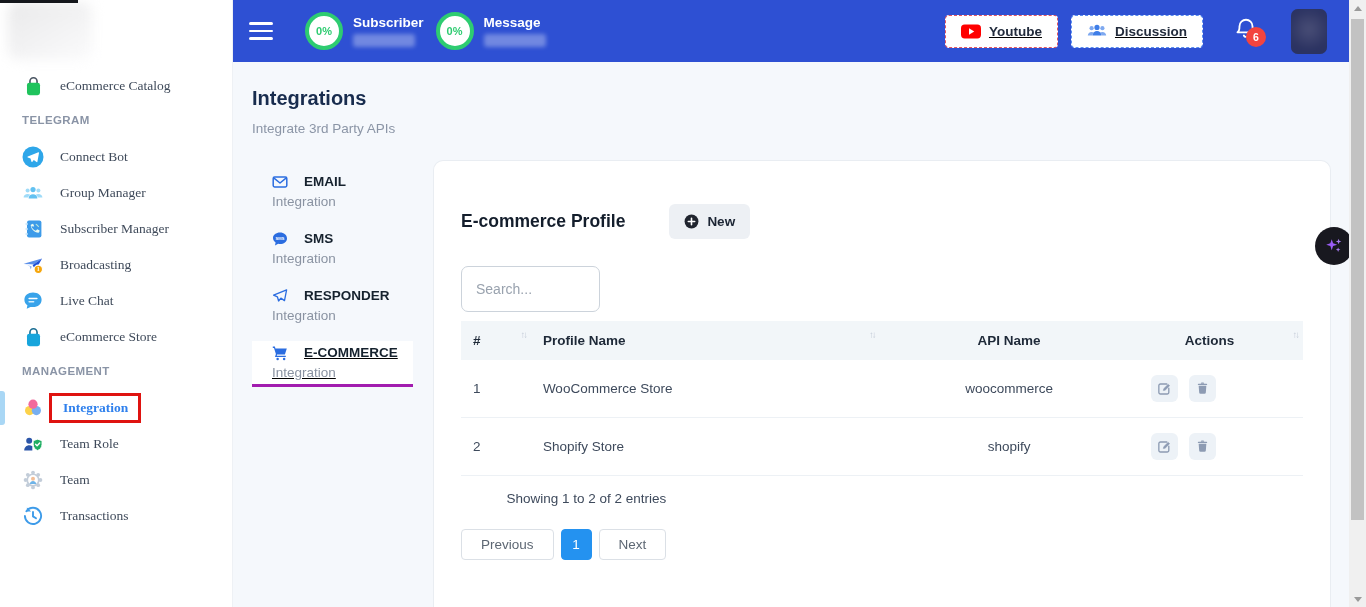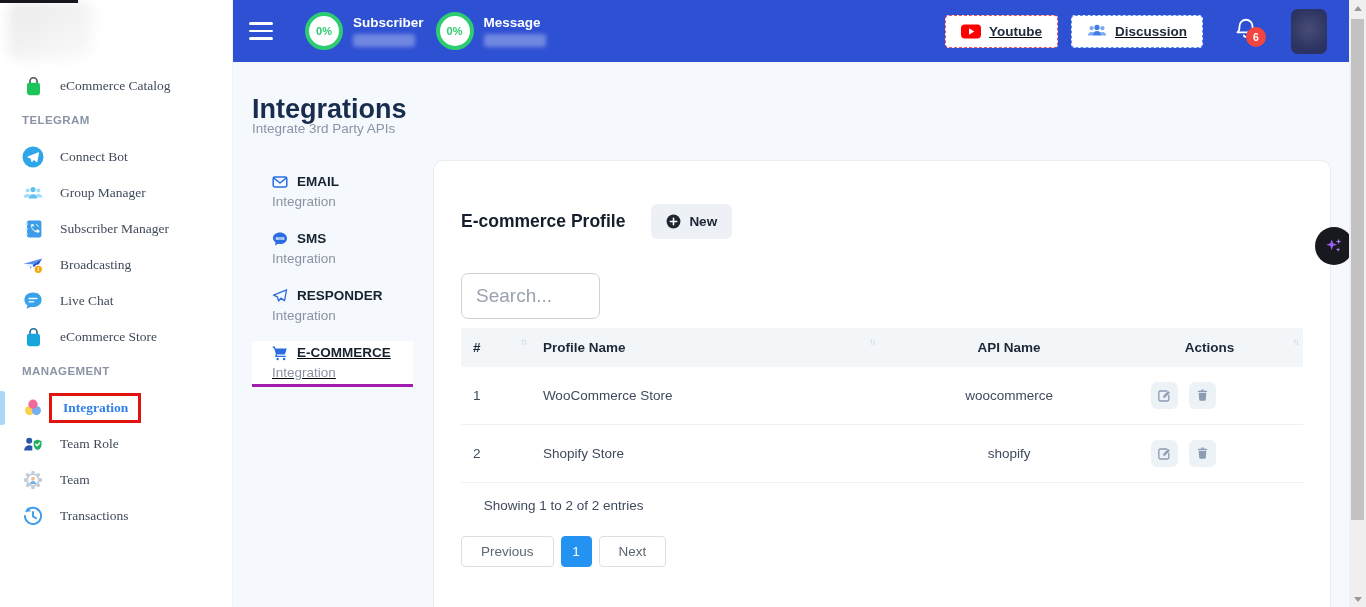--- a/index.html
+++ b/index.html
@@ -39,59 +39,59 @@
   .side-item { position:relative; display:flex; align-items:center; height:36px; padding-left:21px;
                font-size:13.5px; color:#3f4a5a; cursor:pointer;font-family:Liberation Serif, serif; }
   .side-item .ic { width:24px; height:24px; flex:none; margin-right:15px; display:flex; align-items:center; justify-content:center; }
   .side-sec-title { padding:10px 0 13px 22px; font-size:11.5px; font-weight:bold; color:#8a94a6; letter-spacing:.4px; }
   .side-item.active { color:#2f80ed; font-weight:bold; }
   .active-bar { position:absolute; left:0; top:1px; width:5px; height:34px; background:#a9d7f5; border-radius:0 3px 3px 0; }
   .anno { display:inline-block; border:3px solid #df1310; padding:4px 10px 4px 11px; margin-left:-11px; }
 
   
   .content { position:absolute; left:233px; top:62px; width:1116px; height:545px; background:#f5f8fc; }
-  .page-title { position:absolute; left:19px; top:32px; font-size:27px; font-weight:bold; color:#182c4e; }
+  .page-title { position:absolute; left:19px; top:25px; font-size:20px; font-weight:bold; color:#182c4e; }
   .page-sub { position:absolute; left:19px; top:59px; font-size:13.5px; color:#8b95a6; }
 
   .subnav { position:absolute; left:19px; top:108px; width:161px; }
   .tab { padding:3px 0 3px 20px; margin-bottom:14px; cursor:pointer; }
-  .tab-name { display:flex; align-items:center; gap:9px; font-size:13.5px; font-weight:bold; color:#16222e; line-height:17px; }
+  .tab-name { display:flex; align-items:center; gap:16px; font-size:13.5px; font-weight:bold; color:#16222e; line-height:17px; }
   .tab-sub { margin-top:3px; font-size:13.5px; color:#8a93a2; line-height:17px; }
   .tab.active { background:#fff; border-bottom:3px solid #a21caf;text-decoration:underline; }
 
   .card { position:absolute; left:200px; top:98px; width:898px; height:447px; background:#fff;
           border:1px solid #e9edf2; border-bottom:none; border-radius:10px 10px 0 0; padding:0 27px; }
-  .panel-head { padding-top:43px; display:flex; align-items:center; gap:26px; }
+  .panel-head { padding-top:43px; display:flex; align-items:center; gap:44px; }
   .panel-head h2 { font-size:17.5px; font-weight:bold; color:#141e2c; }
   .new-btn { display:inline-flex; align-items:center; gap:8px; background:#edf0f4; border:none; border-radius:6px;
              padding:0 15px; height:35px; font-size:13.5px; font-weight:600; color:#1b2433; cursor:pointer;
              font-family:inherit; }
-  .search-input { margin-top:34px; width:139px; height:46px; border:1px solid #ccd3db; border-radius:7px;
-                  padding:0 14px; font-size:19px; color:#333; outline:none; font-family:inherit; }
+  .search-input { margin-top:27px; width:139px; height:46px; border:1px solid #ccd3db; border-radius:7px;
+                  padding:0 14px; font-size:14px; color:#333; outline:none; font-family:inherit; }
   .search-input::placeholder { color:#99a2ae; }
 
   table.data { width:100%; border-collapse:collapse; margin-top:9px; }
   table.data th { background:#f2f6f9; padding:12px; font-size:13.5px; color:#1e2938; font-weight:bold;
                   text-align:left; position:relative; cursor:pointer; }
   table.data td { padding:15px 12px; border-bottom:1px solid #edf1f5; font-size:13.5px; color:#3e4a5c; }
   .col-num { width:8.3%; } .col-profile { width:41.4%; } .col-api { width:30.8%; text-align:center !important; }
   .col-actions { width:19.5%; padding-left:46px !important; }
   td.api { text-align:center; }
   td.actions { padding-left:46px; }
   .sort { position:absolute; right:5px; top:8px; font-size:9.5px; color:#c4ccd8; letter-spacing:-2px; }
   .icon-btn { width:27px; height:27px; background:#edf2f7; border:none; border-radius:6px; display:inline-flex;
               align-items:center; justify-content:center; margin-right:7px; cursor:pointer; vertical-align:middle; }
 
   .table-footer { display:flex; justify-content:space-between; margin-top:13px; }
   .show-row { display:flex; align-items:center; gap:9px; font-size:13.5px; color:#3e4a5c; }
   .page-select { width:76px; height:33px; border:1px solid #c5ccd4; border-radius:6px; background:#fff;
                  display:flex; align-items:center; justify-content:space-between; padding:0 10px 0 13px;
                  font-size:13.5px; color:#2e3848; cursor:pointer; }
   .footer-right { text-align:right; }
-  .info { font-size:13.5px; color:#3e4a5c; margin-top:2px;text-align:center; }
+  .info { font-size:13.5px; color:#3e4a5c; margin-top:2px; }
   .pagination { margin-top:23px; display:flex; gap:7px; justify-content:flex-end; }
   .page-btn { height:31px; min-width:31px; padding:0 19px; border:1px solid #dbe0e6; background:#fff; border-radius:4px;
               font-size:13.5px; color:#5d6773; display:inline-flex; align-items:center; justify-content:center;
               cursor:pointer; font-family:inherit; }
   .page-btn.active { background:#2492f0; border-color:#2492f0; color:#fff; padding:0; width:30px; }
 
   
   .ai-fab { position:absolute; left:1315px; top:227px; width:38px; height:38px; border-radius:50%;
             background:#18181f; display:flex; align-items:center; justify-content:center; z-index:30; cursor:pointer; }
   .scrollbar { position:absolute; right:0; top:0; width:17px; height:607px; background:#f0f0f0; z-index:50; }

